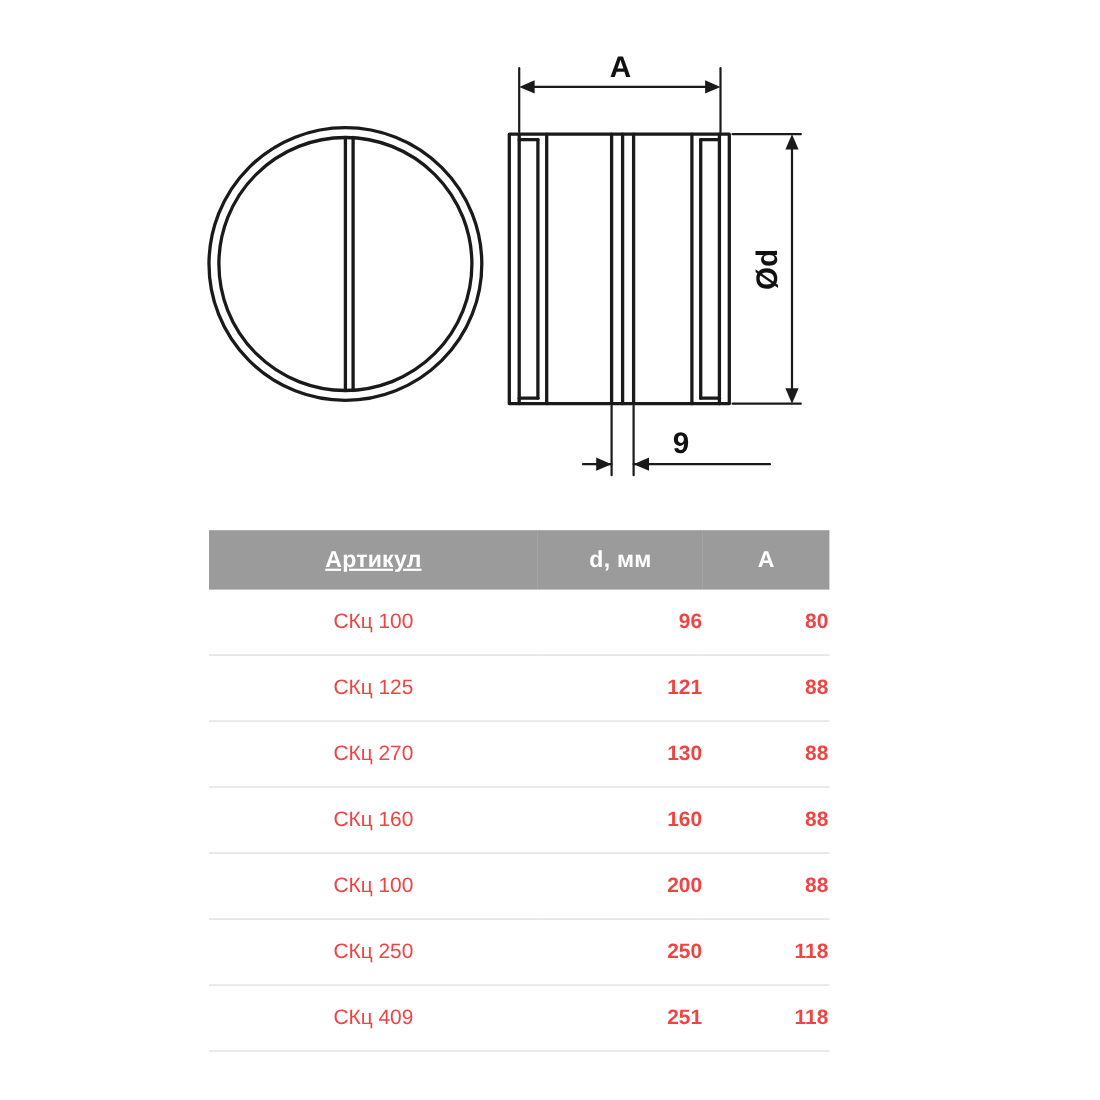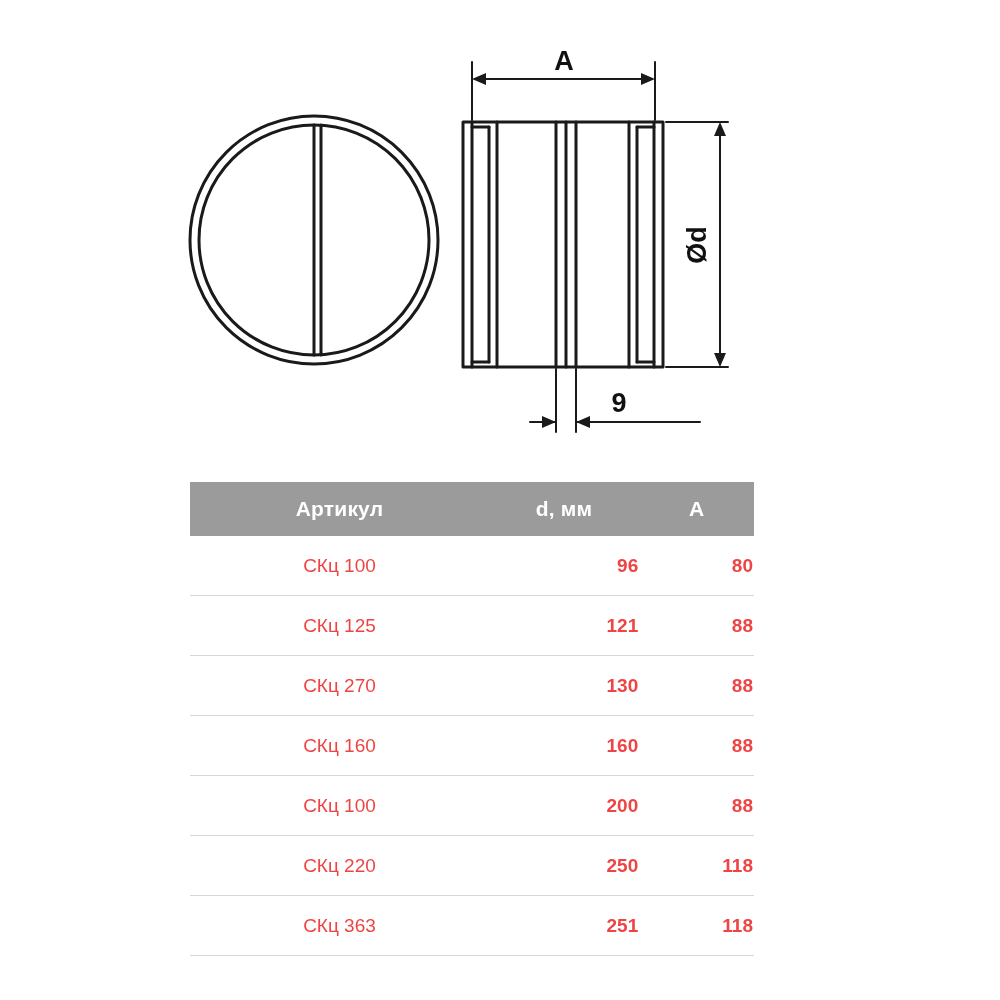--- a/index.html
+++ b/index.html
@@ -46,21 +46,21 @@
   #spec-table thead th {
     background: #9b9b9b;
     color: #ffffff;
     font-weight: bold;
     height: 52px;
     font-size: 21px;
     text-align: center;
     border: none;
     letter-spacing: 0.2px;
   }
-  #spec-table thead th.col-art { width: 300px; }
+  #spec-table thead th.col-art { width: 300px; text-decoration: underline; }
   #spec-table thead th.col-d   { width: 150px; }
   #spec-table thead th.col-a   { width: 114px; }
 
   #spec-table tbody td {
     height: 57px;
     text-align: center;
     border-bottom: 1px solid #d8d8d8;
     color: #ef4444;
     font-size: 19px;
   }
@@ -181,25 +181,25 @@
         <td class="art">СКц 160</td>
         <td class="num">160</td>
         <td class="num">88</td>
       </tr>
       <tr>
         <td class="art">СКц 100</td>
         <td class="num">200</td>
         <td class="num">88</td>
       </tr>
       <tr>
-        <td class="art">СКц 220</td>
+        <td class="art">СКц 250</td>
         <td class="num">250</td>
         <td class="num">118</td>
       </tr>
       <tr>
-        <td class="art">СКц 363</td>
+        <td class="art">СКц 409</td>
         <td class="num">251</td>
         <td class="num">118</td>
       </tr>
     </tbody>
   </table>
 
 </div>
 
 </body></html>

